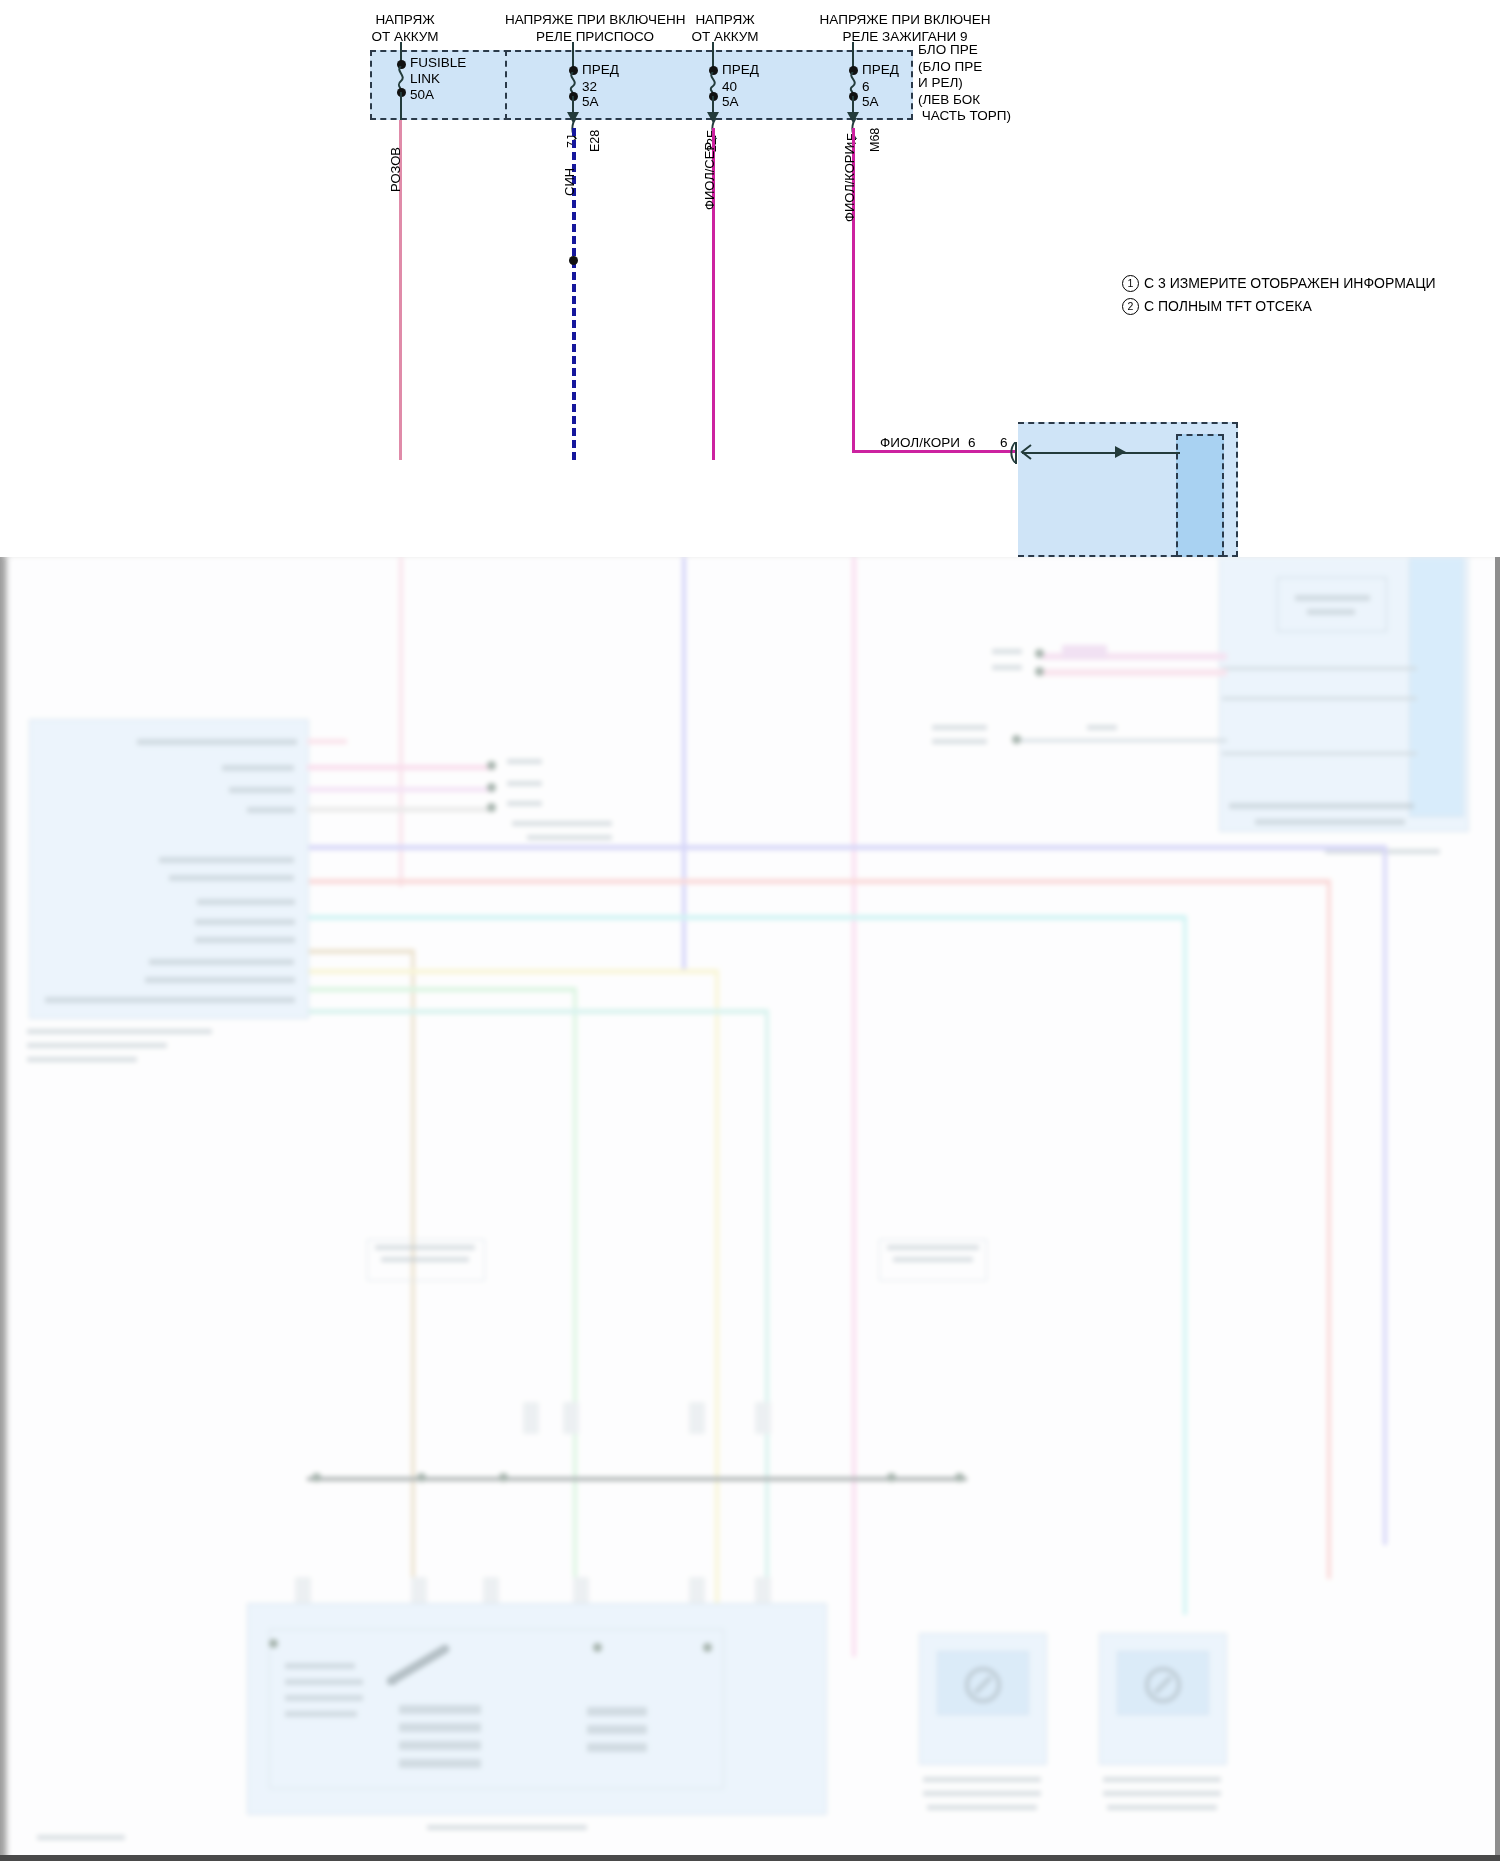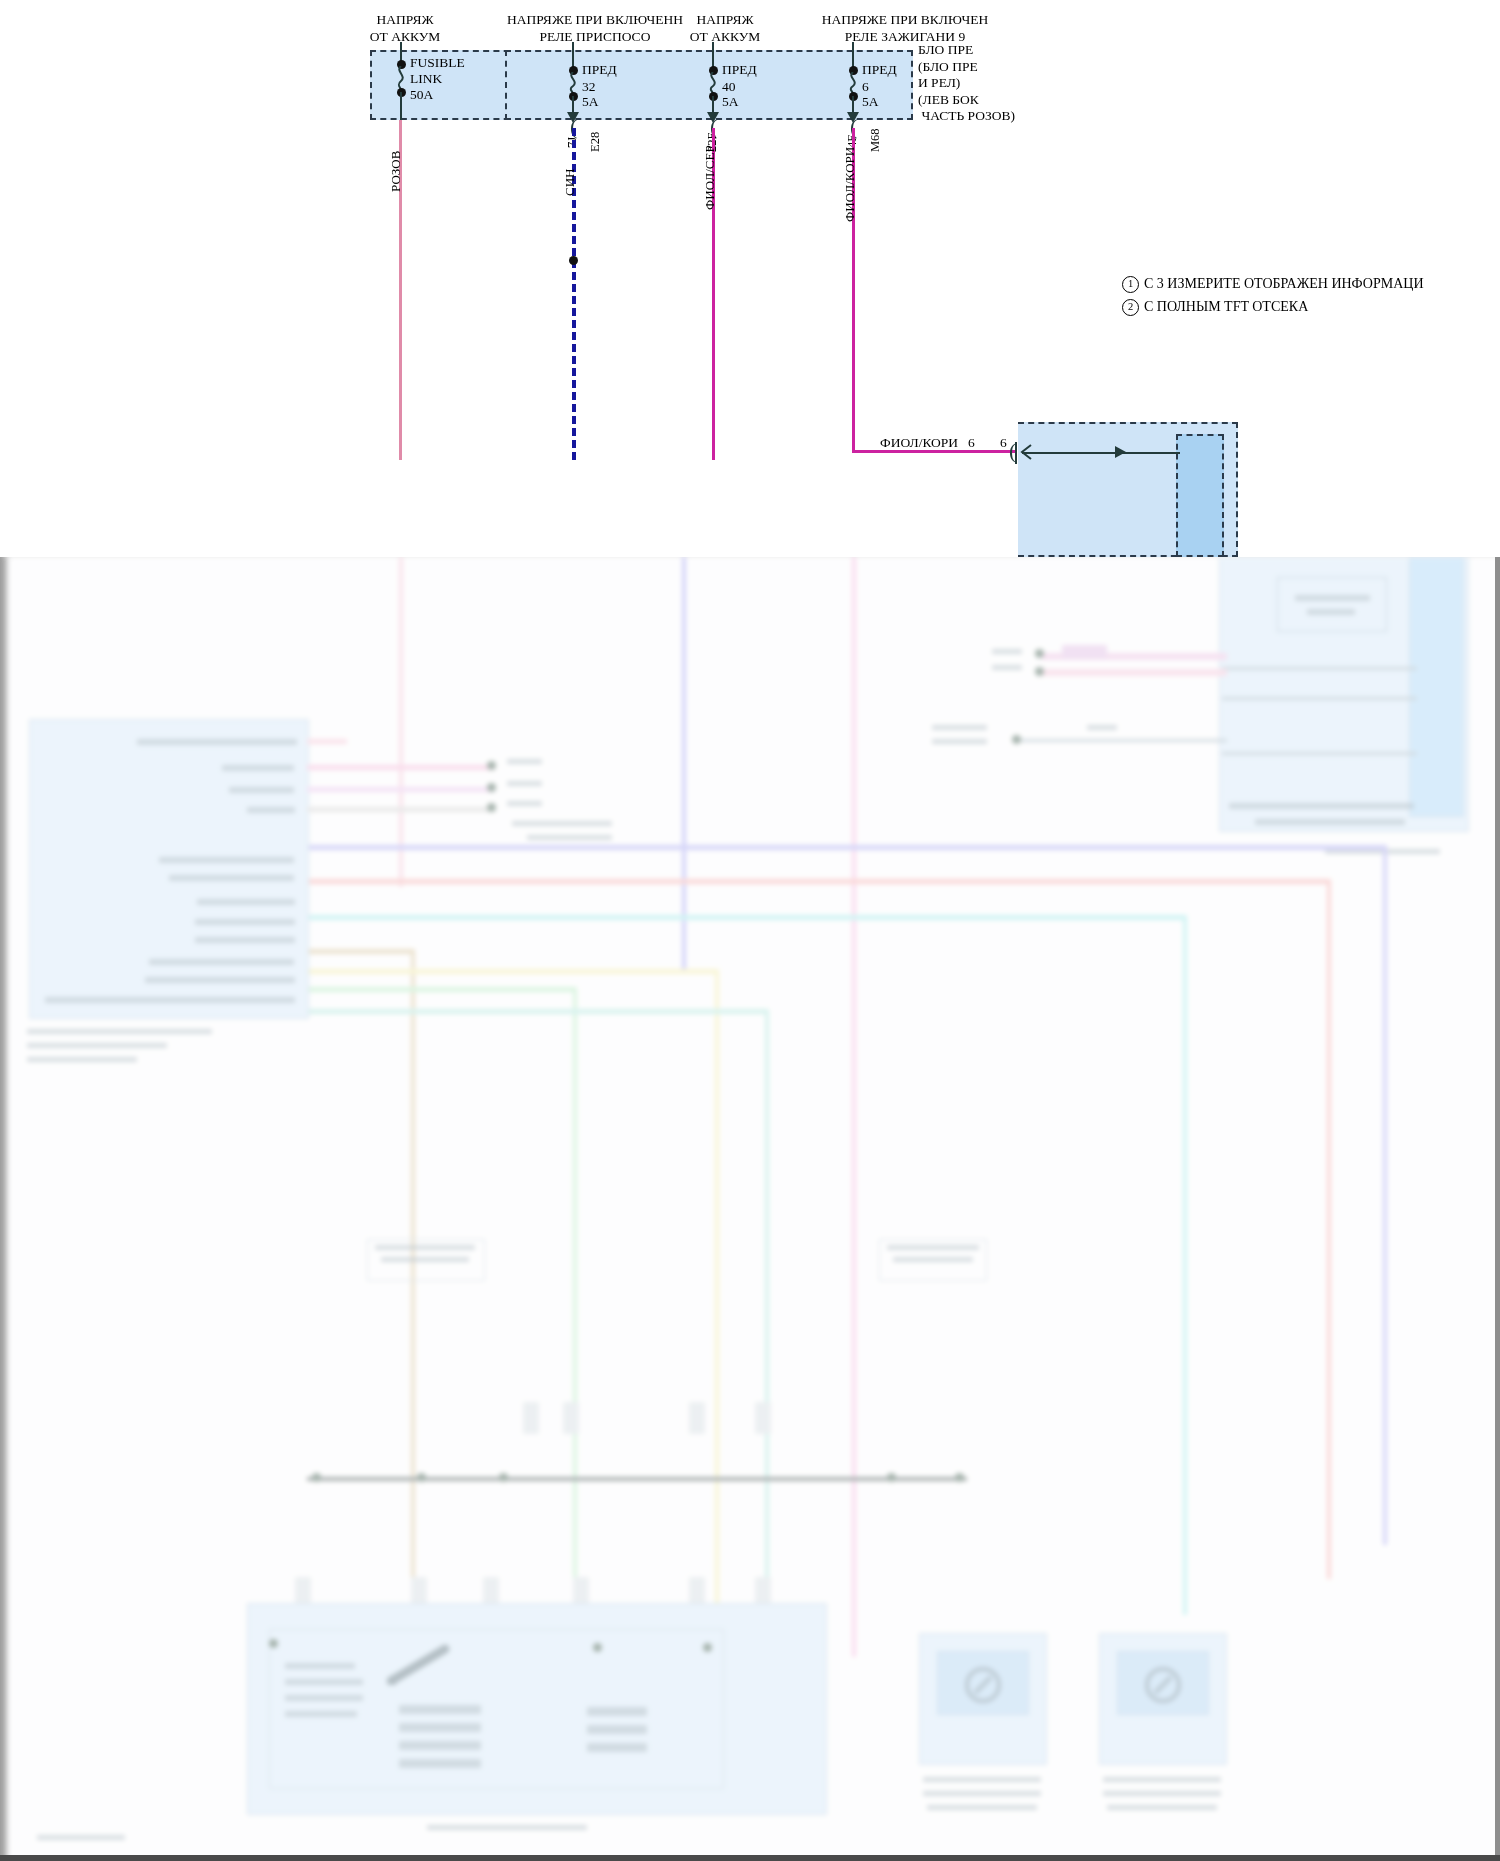--- a/index.html
+++ b/index.html
@@ -1,17 +1,17 @@
 <!DOCTYPE html>
 <html><head>
 <meta charset="utf-8">
 <style>
   html,body{margin:0;padding:0;background:#ffffff;}
   body{font-family:"Liberation Sans","DejaVu Sans",sans-serif;}
-  #page{position:relative;width:1500px;height:1861px;overflow:hidden;background:#ffffff;font-family:Liberation Serif, serif;}
+  #page{position:relative;width:1500px;height:1861px;overflow:hidden;background:#ffffff;}
 
   
   #crisp{position:absolute;left:0;top:0;width:1500px;height:557px;overflow:hidden;background:#fff;z-index:5;}
 
   
   #blurred{position:absolute;left:0;top:557px;width:1500px;height:1304px;overflow:hidden;
            background:#fbfbfc;border-left:7px solid #9d9d9d;box-sizing:border-box;
            filter:blur(2.6px) opacity(0.40);}
   #blurstrip{position:absolute;left:0;top:557px;width:1500px;height:1304px;
              box-shadow:inset 9px 0 10px -6px rgba(0,0,0,.45);pointer-events:none;z-index:6;}
@@ -91,21 +91,21 @@
 РЕЛЕ ПРИСПОСО</div>
     <div class="lbl ctr" style="left:650px;top:12px;width:150px;">НАПРЯЖ
 ОТ АККУМ</div>
     <div class="lbl ctr" style="left:790px;top:12px;width:230px;">НАПРЯЖЕ ПРИ ВКЛЮЧЕН
 РЕЛЕ ЗАЖИГАНИ 9</div>
 
     <div class="lbl" style="left:918px;top:42px;width:200px;">БЛО ПРЕ
 (БЛО ПРЕ
 И РЕЛ)
 (ЛЕВ БОК
- ЧАСТЬ РОЗОВ)</div>
+ ЧАСТЬ ТОРП)</div>
 
     <div class="vline" style="left:572px;top:42px;height:28px;"></div>
     <div class="dot" style="left:569px;top:66px;"></div>
     <svg style="position:absolute;left:565px;top:72px;" width="16" height="24" viewBox="0 0 16 24">
       <path d="M8 0 C 2 5, 14 9, 8 14 C 2 18, 10 20, 8 24" stroke="#233b3b" stroke-width="2" fill="none"></path>
     </svg>
     <div class="dot" style="left:569px;top:92px;"></div>
     <div class="vline" style="left:572px;top:96px;height:22px;"></div>
     <div class="arrow" style="left:567px;top:112px;"></div>
     <div class="lbl" style="left:582px;top:62px;">ПРЕД</div>

